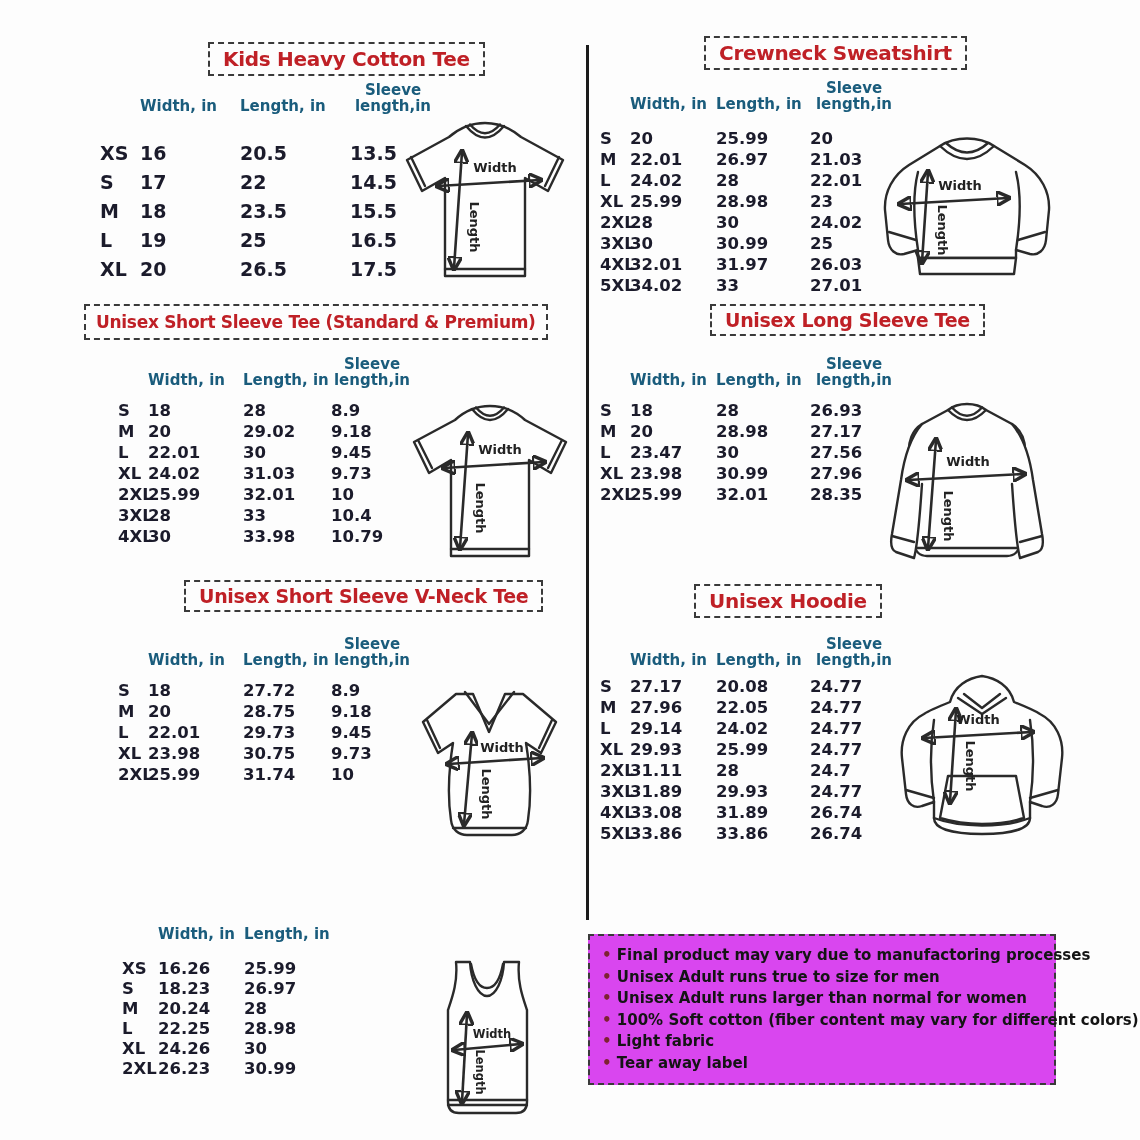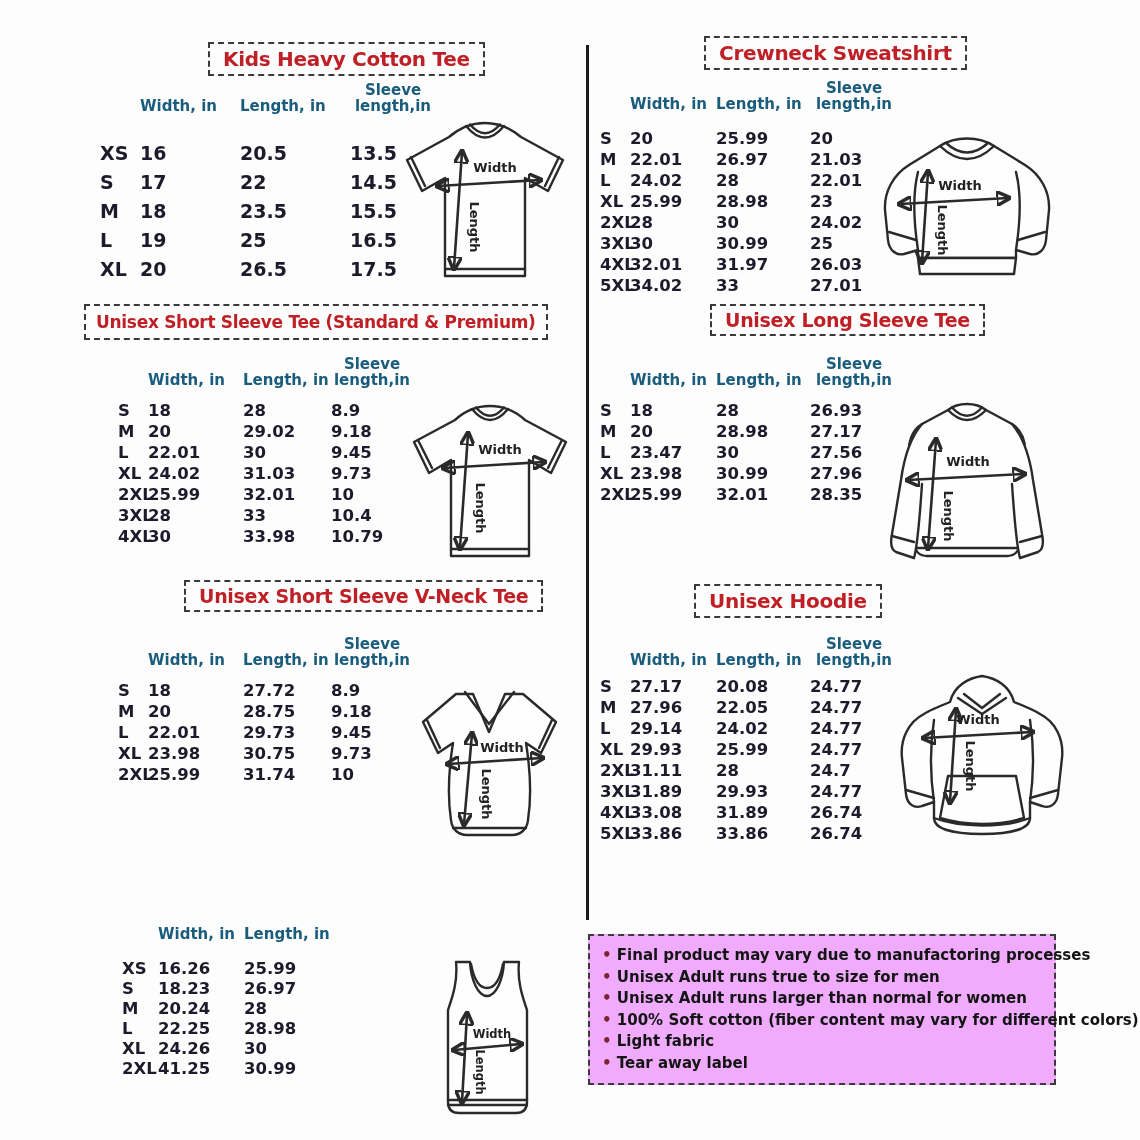--- a/index.html
+++ b/index.html
@@ -16,21 +16,21 @@
   .thead{min-height:36px;}
   .pre{white-space:pre-line;text-align:center;}
   .rows .row{align-items:center;}
   .sz{font-weight:700;font-size:16.5px;padding-left:4px;}
   .val{font-weight:600;font-size:16.5px;}
   .t-kids .sz,.t-kids .val{font-size:19px;}
   .t-kids .row{height:29px;}
   .row{height:21px;}
   .t-tank .row{height:20px;}
   .divider{position:absolute;background:#1b1b1b;}
-  .notes-box{position:absolute;border:2px dashed #3a3a3a;padding:9px 12px;background:#f0abfc;}
+  .notes-box{position:absolute;border:2px dashed #3a3a3a;padding:9px 12px;background:#d946ef;}
   .note{font-size:15px;font-weight:600;color:#141414;line-height:21.5px;white-space:nowrap;}
   .note::before{content:"• ";color:#7d2231;font-weight:bold;}
   svg.illus{position:absolute;}
   svg.illus path,svg.illus line{stroke:#2a2a2a;fill:none;stroke-width:2.4;stroke-linejoin:round;stroke-linecap:round;}
   svg.illus path.fill{fill:#fefefe;}
   svg.illus line.arrow{stroke-width:2.6;}
   svg.illus text{fill:#222;font-weight:600;font-size:13px;font-family:"DejaVu Sans",sans-serif;}
 </style>
 </head>
 <body>
@@ -524,21 +524,21 @@
           </div>
 
           <div class="row">
             <span class="sz">XL</span>
             <span class="val">24.26</span>
             <span class="val">30</span>
           </div>
 
           <div class="row">
             <span class="sz">2XL</span>
-            <span class="val">41.25</span>
+            <span class="val">26.23</span>
             <span class="val">30.99</span>
           </div>
         </div>
     </div>
     <svg class="illus" style="left:360px;top:92px;" width="135" height="172" viewBox="0 0 135 172">
       <path class="fill" d="M36,10 C38,30 32,46 28,58 L28,150 C28,157 32,161 39,161 L96,161 C103,161 107,157 107,150 L107,58 C103,46 97,30 99,10 L84,10 C83,28 76,44 67,44 C58,44 51,28 50,10 Z"></path>
       <path d="M51,12 C54,28 60,36 67,36 C74,36 80,28 83,12"></path>
       <path d="M28,148 L107,148"></path>
       <path d="M28,153 L107,153"></path>
       <line class="arrow" x1="47" y1="62" x2="42" y2="150" marker-start="url(#ah)" marker-end="url(#ah)"></line>

